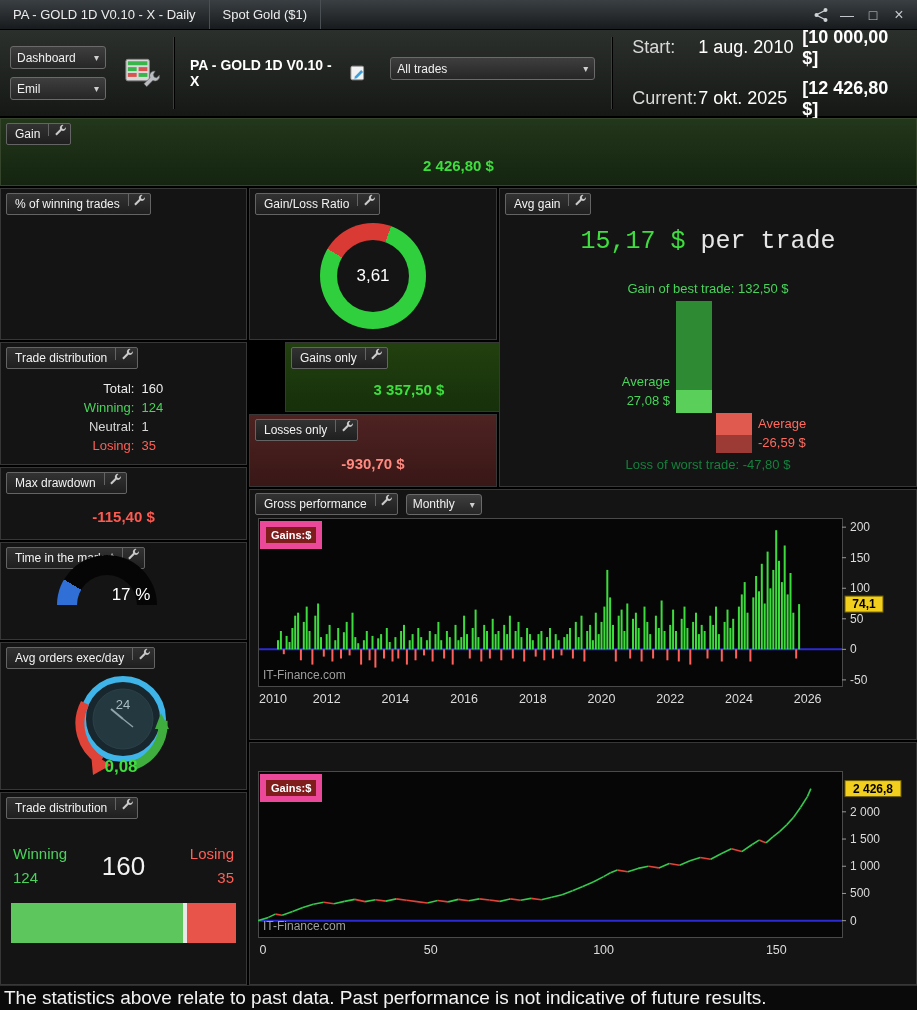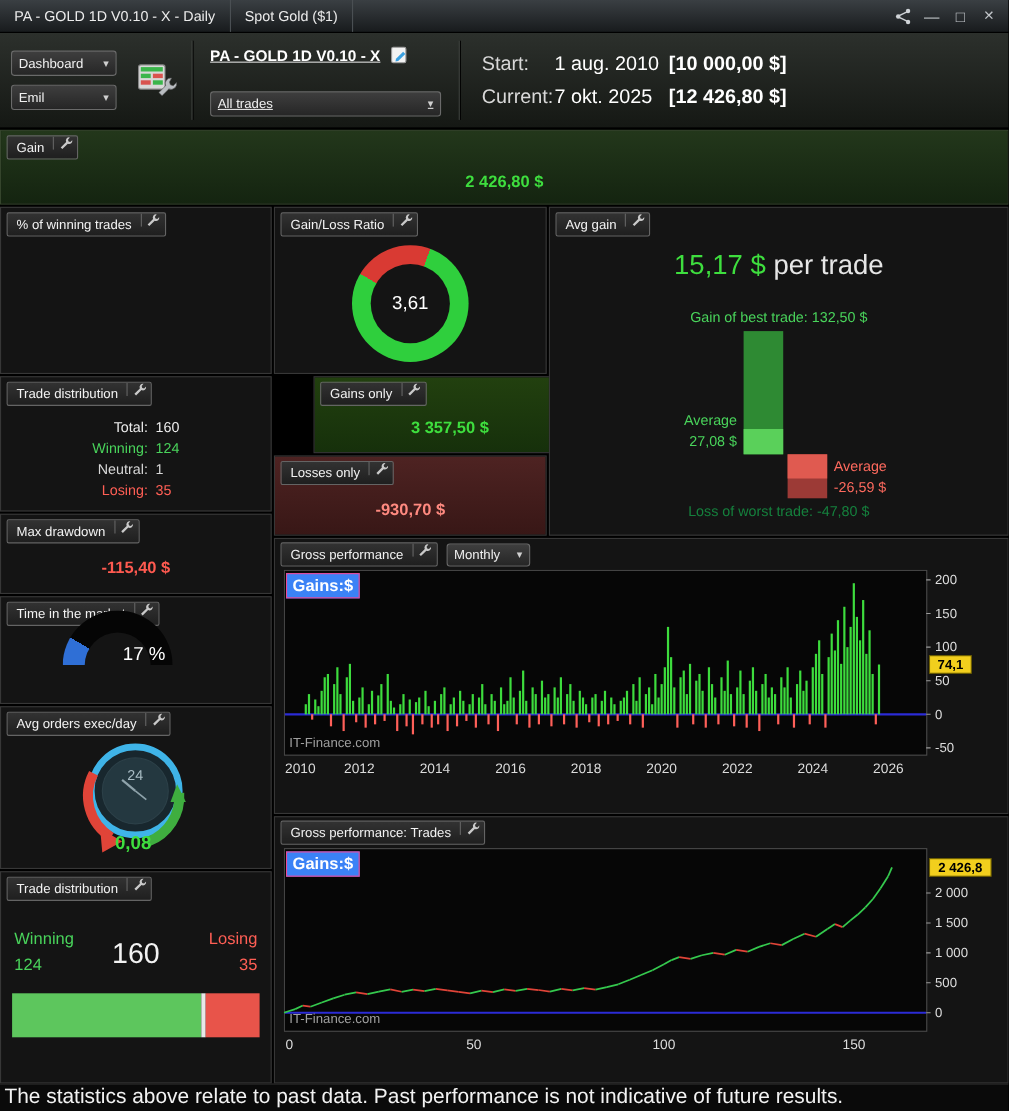--- a/index.html
+++ b/index.html
@@ -12,21 +12,21 @@
   .tb-right{margin-left:auto;display:flex;align-items:center;gap:10px;padding-right:10px;}
   .winbtn{color:#c3c7cb;font-size:14px;width:16px;text-align:center;cursor:default;}
   .winbtn.close{font-size:16px;}
 
   
   .toolbar{position:absolute;left:0;top:30px;width:917px;height:88px;background:linear-gradient(#2c302c,#151814);display:flex;align-items:center;box-sizing:border-box;border-bottom:2px solid #000;}
   .tool-col{display:flex;flex-direction:column;gap:8px;padding:0 10px;}
   .sel{min-width:82px;height:21px;background:linear-gradient(#3e3e3e,#262626);border:1px solid #6a6a6a;border-radius:3px;color:#f0f0f0;font-size:12px;display:flex;align-items:center;justify-content:space-between;gap:6px;padding:0 6px;cursor:default;}
   .sel .chev{color:#cfcfcf;font-size:10px;}
   .vsep{width:1px;height:72px;background:#3c403c;margin:0 6px;box-shadow:1px 0 0 #000;}
-  .report-block{display:flex;flex-direction:column;gap:24px;padding:0 10px;text-decoration:underline;}
+  .report-block{display:flex;flex-direction:row;gap:24px;padding:0 10px;}
   .report-title-row{display:flex;align-items:center;gap:8px;}
   .report-title{font-size:14px;font-weight:bold;color:#fff;}
   .startcur{display:grid;grid-template-columns:62px 100px auto;row-gap:9px;column-gap:4px;padding:0 14px;font-size:18px;align-items:center;}
   .startcur .lab{color:#d8d8d8;}
   .startcur .date{color:#fff;}
   .startcur .brk{color:#fff;font-weight:bold;}
 
   
   .panel{position:absolute;background:#141414;border:1px solid #373737;box-sizing:border-box;}
   .phdr{display:flex;align-items:center;gap:6px;padding:4px 5px 2px 5px;}
@@ -58,32 +58,32 @@
   .losses-only .big-center-value{color:#ff8a80;}
   .max-dd .big-center-value{color:#ff5a50;}
 
   
   .half{position:absolute;left:56px;top:12px;width:100px;height:52px;overflow:hidden;}
   .half .ring{width:100px;height:100px;border-radius:50%;}
   .half .hole{position:absolute;left:20px;top:20px;width:60px;height:60px;border-radius:50%;background:#141414;}
   .tim-val{position:absolute;left:90px;top:42px;width:80px;text-align:center;color:#fff;font-size:17px;}
 
   
-  .ag-head{position:absolute;left:0;right:0;top:38px;text-align:center;}
+  .ag-head{position:absolute;left:0;right:0;top:38px;text-align:center;font-family:Liberation Mono, monospace;}
   .ag-head .v{color:#3ede3e;font-size:25px;}
   .ag-head .s{color:#e6e6e6;font-size:25px;}
   .ag-best{position:absolute;left:0;right:0;top:92px;text-align:center;color:#49d35b;font-size:13px;}
   .ag-bar{position:absolute;width:36px;}
   .ag-bar .seg{position:absolute;left:0;right:0;}
   .ag-lab{position:absolute;font-size:13px;line-height:1.45;}
   .ag-worst{position:absolute;left:0;right:0;top:268px;text-align:center;color:#15803d;font-size:13px;}
 
   
   .chart-wrap{position:absolute;left:8px;top:28px;}
-  .axis-tag{position:absolute;left:10px;top:31px;z-index:3;border:1px solid #ec4899;background:#3b82f6;color:#fff;font-size:15px;font-weight:bold;padding:2px 5px;}
+  .axis-tag{position:absolute;left:10px;top:31px;z-index:3;border:6px solid #ec4899;background:#7f1d1d;color:#fff;font-size:11px;font-weight:bold;padding:2px 5px;}
   .chart-hdr{display:flex;align-items:center;gap:8px;padding:3px 5px;}
 
   
   .d2-win{position:absolute;left:12px;top:52px;color:#49d35b;font-size:15px;}
   .d2-win .n{display:block;margin-top:7px;}
   .d2-total{position:absolute;left:0;right:0;top:58px;text-align:center;color:#f2f2f2;font-size:26px;}
   .d2-lose{position:absolute;right:12px;top:52px;color:#ff5f55;font-size:15px;text-align:right;}
   .d2-lose .n{display:block;margin-top:7px;}
   .d2-bar{position:absolute;left:10px;right:10px;top:110px;height:40px;display:flex;}
   .d2-bar .w{background:#5dc65d;}
@@ -605,30 +605,20 @@
           <text x="274.8235294117647" y="185" fill="#dcdcdc" font-size="12.5" text-anchor="middle">2018</text>
           <text x="343.5294117647059" y="185" fill="#dcdcdc" font-size="12.5" text-anchor="middle">2020</text>
           <text x="412.2352941176471" y="185" fill="#dcdcdc" font-size="12.5" text-anchor="middle">2022</text>
           <text x="480.94117647058823" y="185" fill="#dcdcdc" font-size="12.5" text-anchor="middle">2024</text>
           <text x="549.6470588235294" y="185" fill="#dcdcdc" font-size="12.5" text-anchor="middle">2026</text>
           <text x="5" y="161" fill="#9f9f9f" font-size="12">IT-Finance.com</text>
         </svg></div>
   </div>
 
   <div class="panel" style="left:249px;top:742px;width:668px;height:243px;">
-    <div class="chart-hdr">
-      <span class="tag">
-        <span class="txt">Gross performance: Trades</span>
-        <span class="wrench">
-            <svg width="12" height="12" viewBox="0 0 16 16">
-              <path fill="#c9c9c9" d="M12.6 1.2a4 4 0 0 0-4.4 5.6L1.6 13.4l2 2 6.6-6.6a4 4 0 0 0 5.6-4.4l-2.5 2.5-2.2-.7-.7-2.2z"></path>
-            </svg>
-          </span>
-      </span>
-    </div>
     <div class="axis-tag">Gains:$</div>
     <div class="chart-wrap" id="trades-chart"><svg width="650" height="194">
           <rect x="0.5" y="0.5" width="584" height="166" fill="#060606" stroke="#4a4a4a"></rect>
           <line x1="1" x2="584" y1="149.672131147541" y2="149.672131147541" stroke="#2b2bd6" stroke-width="2"></line>
           <line x1="0.0" y1="149.7" x2="10.4" y2="146.4" stroke="#35c94e" stroke-width="1.6"></line>
           <line x1="10.4" y1="146.4" x2="17.3" y2="143.1" stroke="#35c94e" stroke-width="1.6"></line>
           <line x1="17.3" y1="143.1" x2="24.2" y2="144.2" stroke="#e04438" stroke-width="1.6"></line>
           <line x1="24.2" y1="144.2" x2="34.6" y2="140.4" stroke="#35c94e" stroke-width="1.6"></line>
           <line x1="34.6" y1="140.4" x2="44.9" y2="136.6" stroke="#35c94e" stroke-width="1.6"></line>
           <line x1="44.9" y1="136.6" x2="55.3" y2="133.3" stroke="#35c94e" stroke-width="1.6"></line>

